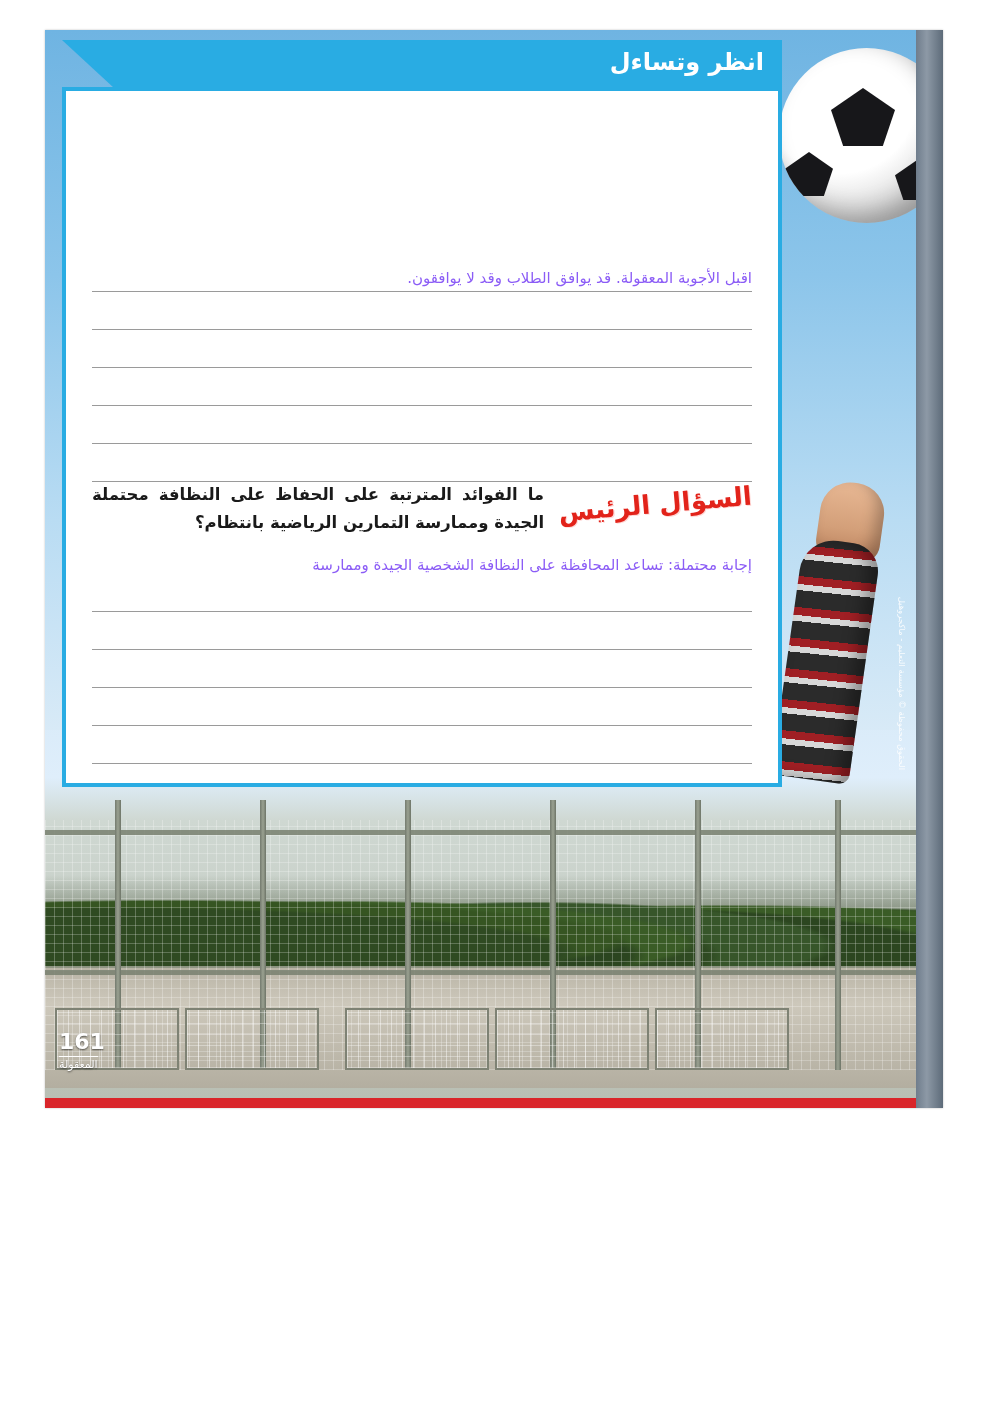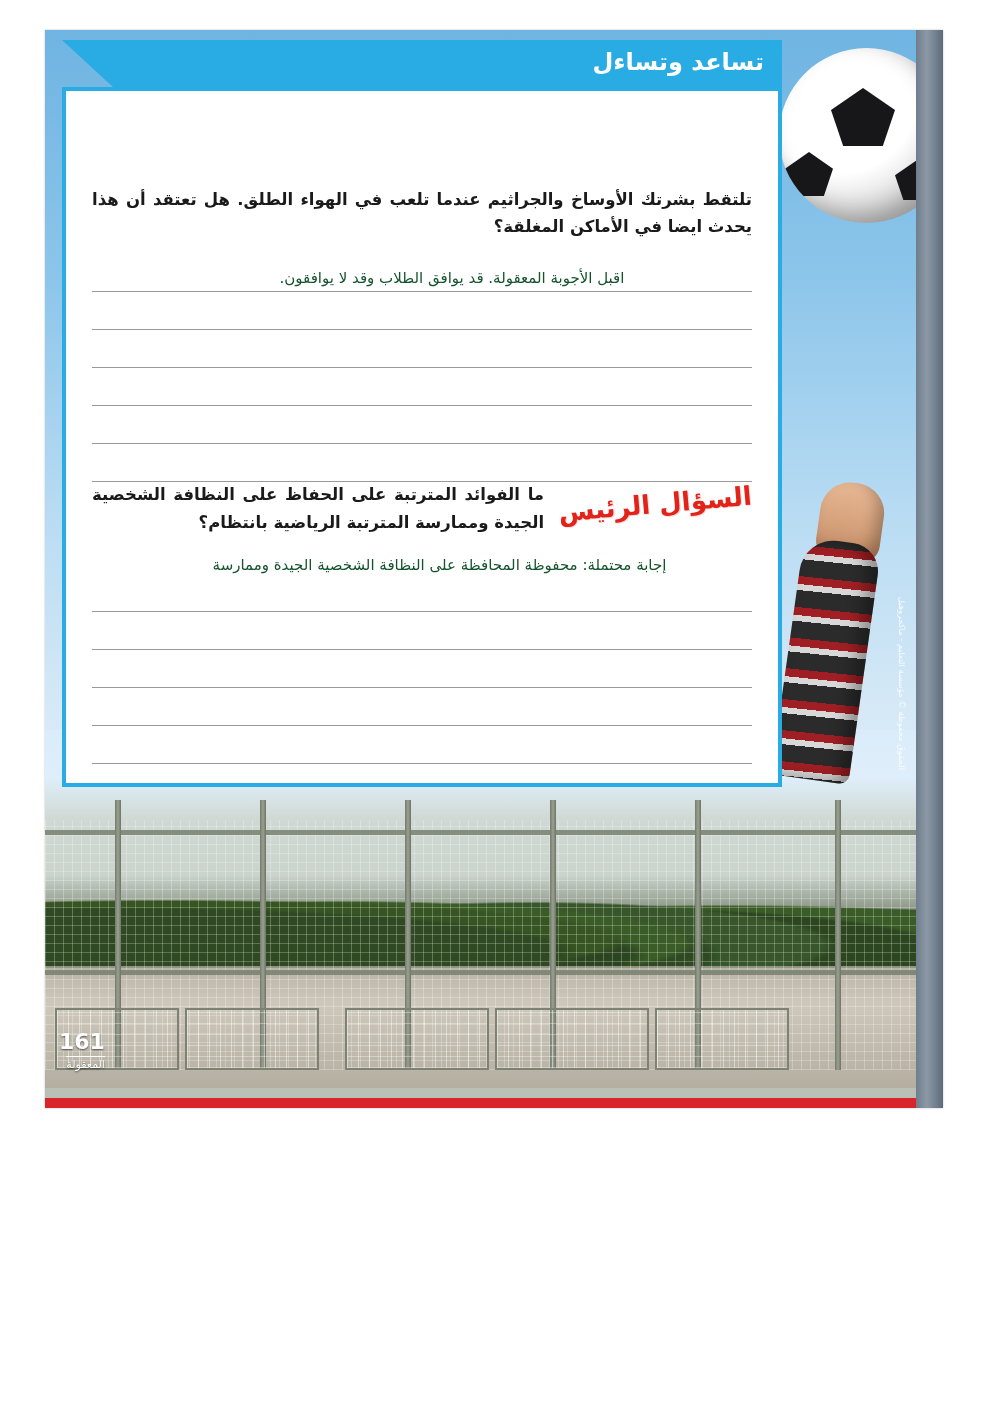--- a/index.html
+++ b/index.html
@@ -251,25 +251,25 @@
     text-align: justify;
     direction: rtl;
   }
   .q1-wrap {
     position: absolute;
     right: 26px;
     top: 95px;
     width: 660px;
   }
   .answer {
-    color: #14532d;
+    color: #8b5cf6;
     font-size: 15px;
     line-height: 1.7;
     direction: rtl;
-    text-align: center;
+    text-align: right;
   }
   .answer.a1 {
     position: absolute;
     right: 26px;
     top: 175px;
     width: 600px;
   }
 
   .rules {
     position: absolute;
@@ -320,21 +320,21 @@
     width: 625px;
   }
   .answer.a2 .line2 { display: block; margin-top: 22px; }
 
   
   .pagenum-box {
     position: absolute;
     left: 14px;
     bottom: 26px;
     color: #ffffff;
-    text-align: right;
+    text-align: left;
     text-shadow: 0 1px 2px rgba(0,0,0,0.6);
   }
   .pagenum {
     font-size: 22px;
     font-weight: bold;
     line-height: 1;
   }
   .footer-label {
     font-size: 11px;
     border-top: 1px solid #ffffff;
@@ -407,56 +407,53 @@
 
     <div class="pagenum-box">
       <div class="pagenum">161</div>
       <div class="footer-label">المعقولة</div>
     </div>
   </div>
 
   <div class="card">
     <div class="card-inner">
 
-      <div class="q1-wrap">
-        <div class="q-text">تلتقط بشرتك الأوساخ والجراثيم عندما تلعب في الهواء الطلق. هل تعتقد أن هذا يحدث ايضا في الأماكن المغلقة؟</div>
-      </div>
 
       <div class="answer a1">اقبل الأجوبة المعقولة. قد يوافق الطلاب وقد لا يوافقون.</div>
 
       <div class="rules set1">
         <div class="rule"></div>
         <div class="rule"></div>
         <div class="rule"></div>
         <div class="rule"></div>
         <div class="rule"></div>
         <div class="rule"></div>
       </div>
 
       <div class="q2-wrap">
         <div class="stamp">السؤال الرئيس</div>
-        <div class="q2-text">ما الفوائد المترتبة على الحفاظ على النظافة الشخصية الجيدة وممارسة المترتبة الرياضية بانتظام؟</div>
+        <div class="q2-text">ما الفوائد المترتبة على الحفاظ على النظافة محتملة الجيدة وممارسة التمارين الرياضية بانتظام؟</div>
       </div>
 
       <div class="answer a2">
-        <span>إجابة محتملة: محفوظة المحافظة على النظافة الشخصية الجيدة وممارسة</span>
+        <span>إجابة محتملة: تساعد المحافظة على النظافة الشخصية الجيدة وممارسة</span>
       </div>
 
       <div class="rules set2">
         <div class="rule"></div>
         <div class="rule"></div>
         <div class="rule"></div>
         <div class="rule"></div>
         <div class="rule"></div>
       </div>
 
     </div>
   </div>
 
   <div class="header-tab">
-    <div class="header-title">تساعد وتساءل</div>
+    <div class="header-title">انظر وتساءل</div>
   </div>
 
   <div class="credit">الحقوق محفوظة © مؤسسة التعليم - ماكجروهيل</div>
 
   <div class="spine"></div>
   <div class="bottom-bar"></div>
 </div>
 
 </body></html>

